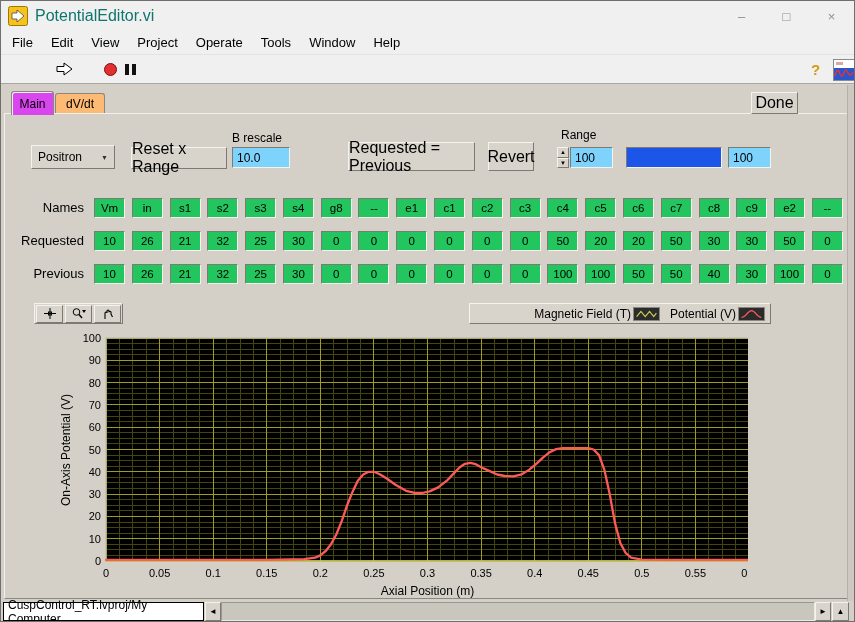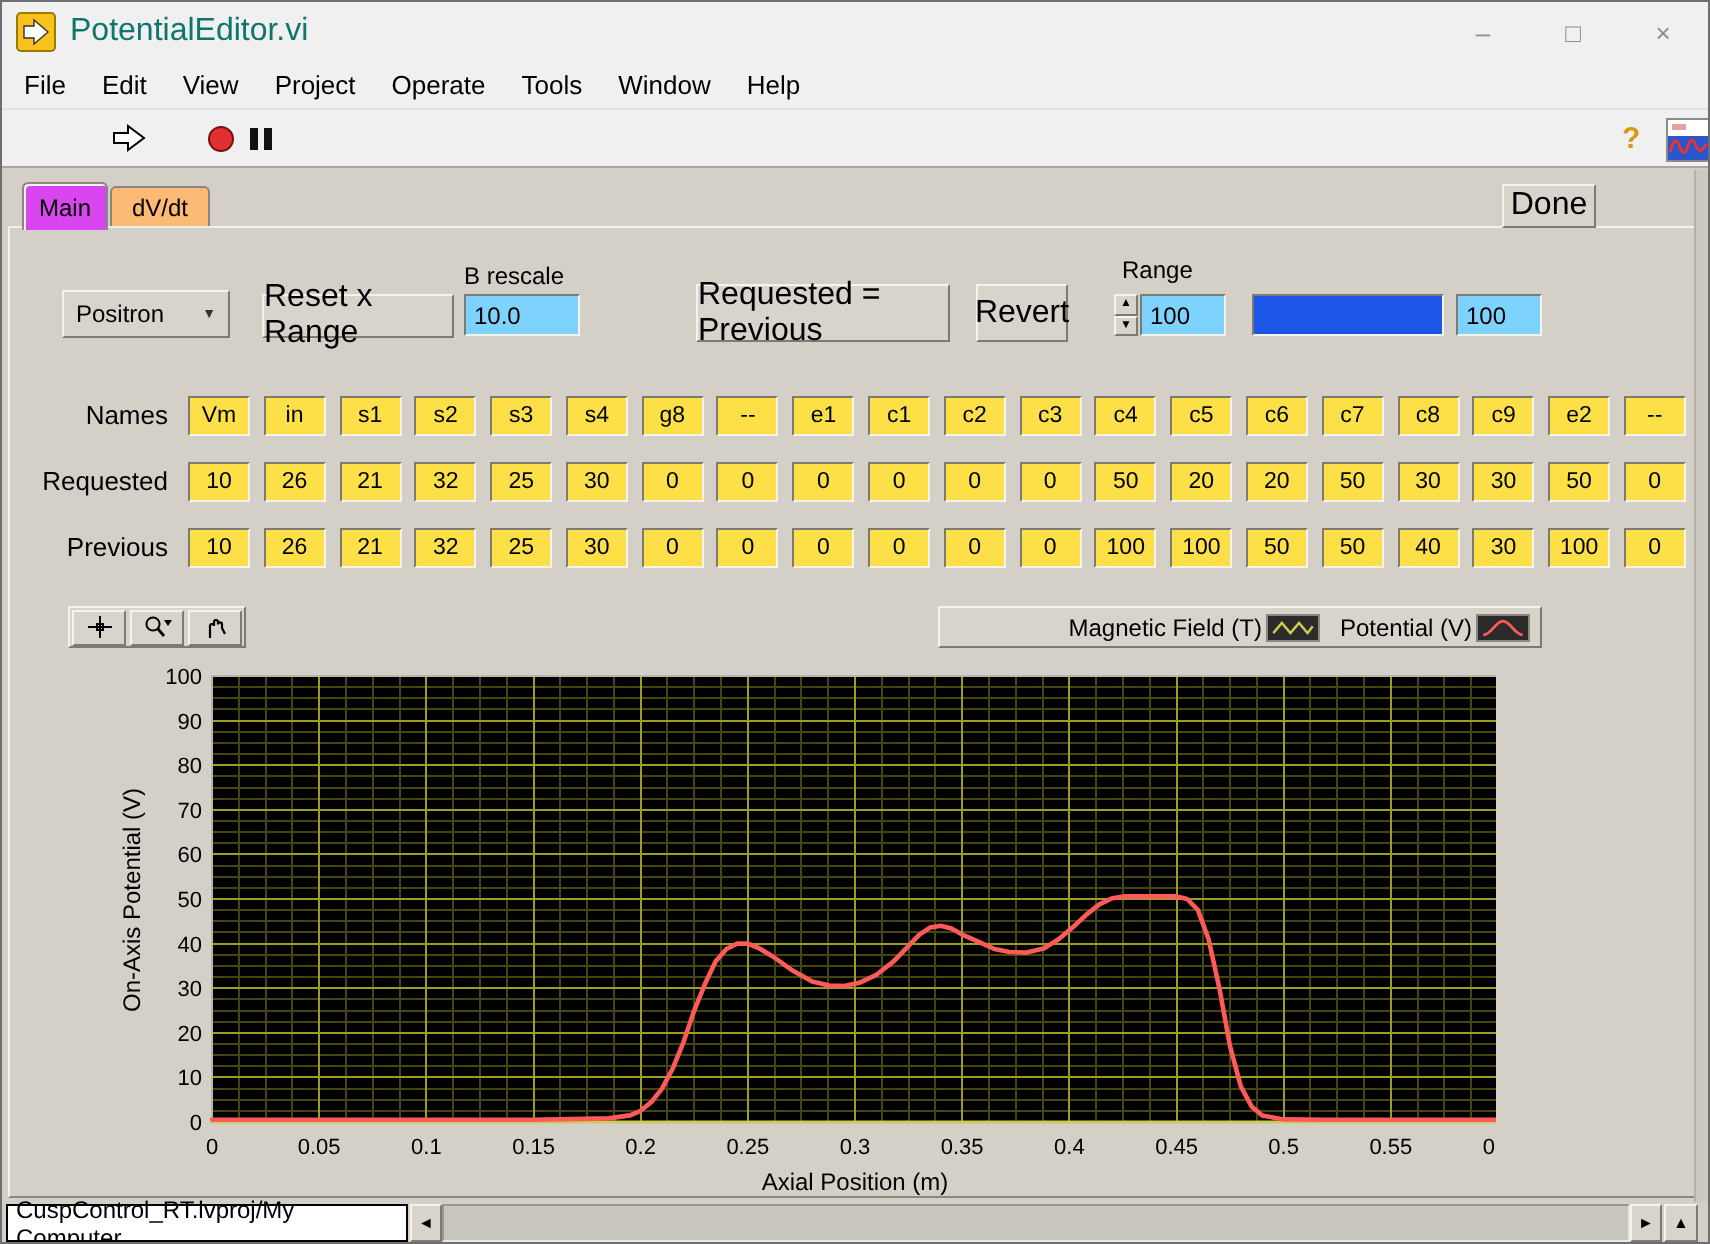--- a/index.html
+++ b/index.html
@@ -24,21 +24,21 @@
   .btn{display:flex;align-items:center;justify-content:center;font-size:16px}
   .field{display:flex;align-items:center;padding-left:4px;font-size:12px}
   
   .tab{position:absolute;display:flex;align-items:center;justify-content:center;font-size:12px;border:1px solid #8a877f;border-bottom:none;border-radius:3px 3px 0 0}
   .tab-sel{background:#d946ef;z-index:4;box-shadow:inset 1px 1px 0 #f5f3ef}
   .tab-unsel{background:#fdba74;z-index:1}
   .tabpage{position:absolute;left:3px;top:112px;width:845px;height:486px;border:1px solid;border-color:#f2f0ea #8a877f #8a877f #f2f0ea;z-index:0}
   .lbl{position:absolute;font-size:12px}
   .rowlabel{position:absolute;left:2px;width:81px;text-align:right;font-size:13px}
   .cellrow{position:absolute;left:93px;width:749px;height:20px;display:flex;justify-content:space-between;z-index:5}
-  .cell{width:31px;height:20px;background:#fde047;border:1px solid;border-color:#7d7a73 #f5f3ee #f5f3ee #7d7a73;display:flex;align-items:center;justify-content:center;font-size:11.5px}
+  .cell{width:31px;height:20px;background:#22c55e;border:1px solid;border-color:#7d7a73 #f5f3ee #f5f3ee #7d7a73;display:flex;align-items:center;justify-content:center;font-size:11.5px}
   .spinner{position:absolute;left:556px;top:146px;width:12px;height:21px;display:flex;flex-direction:column;z-index:5}
   .spin{flex:1;font-size:6px;display:flex;align-items:center;justify-content:center;line-height:1}
   
   .ylabel{position:absolute;left:56px;top:337px;width:18px;height:223px;display:flex;align-items:center;justify-content:center;writing-mode:vertical-rl;transform:rotate(180deg);font-size:12px;z-index:5}
   .legendstrip{position:absolute;left:468px;top:302px;width:302px;height:21px;display:flex;align-items:center;justify-content:flex-end;gap:10px;padding-right:5px;z-index:5}
   .legenditem{display:flex;align-items:center;gap:2px}
   .legendbox{width:27px;height:14px;background:#2b2b2b;border:1px solid #8a877f}
   .palette{position:absolute;left:33px;top:302px;height:21px;display:flex;gap:2px;z-index:5;padding:1px;align-items:center}
   .palbtn{width:27px;height:18px}
   

